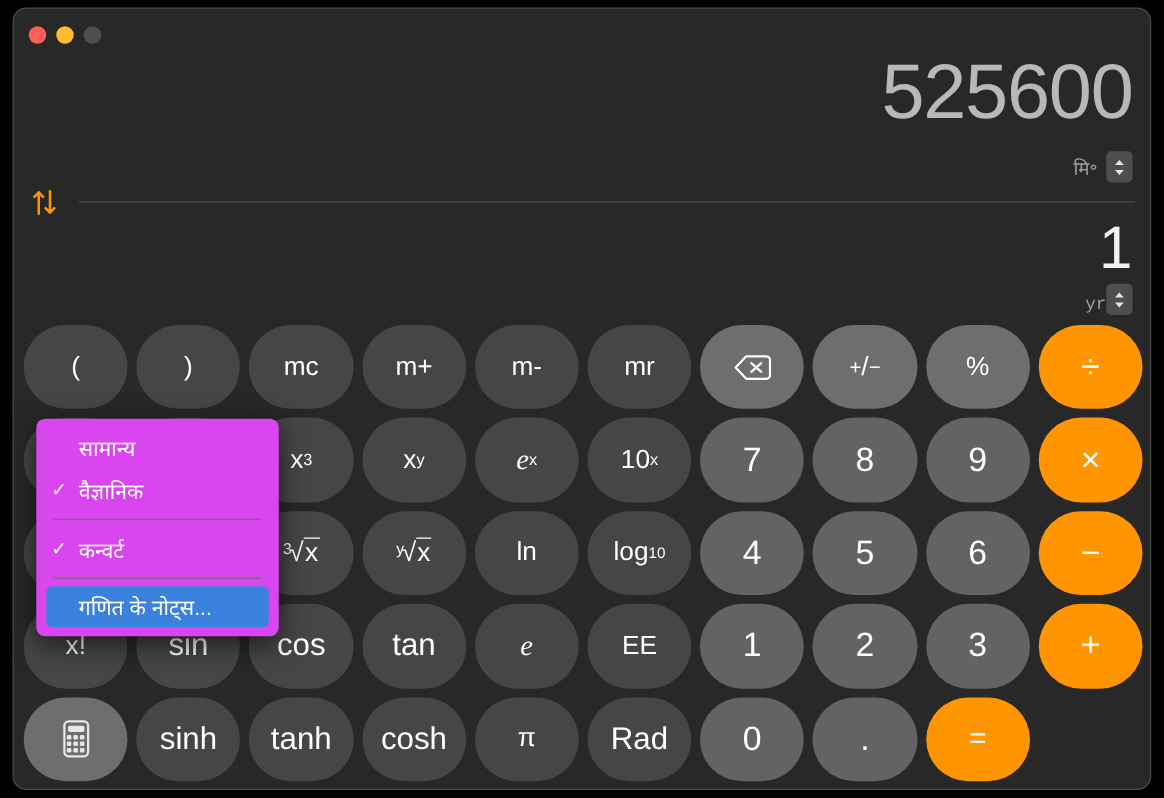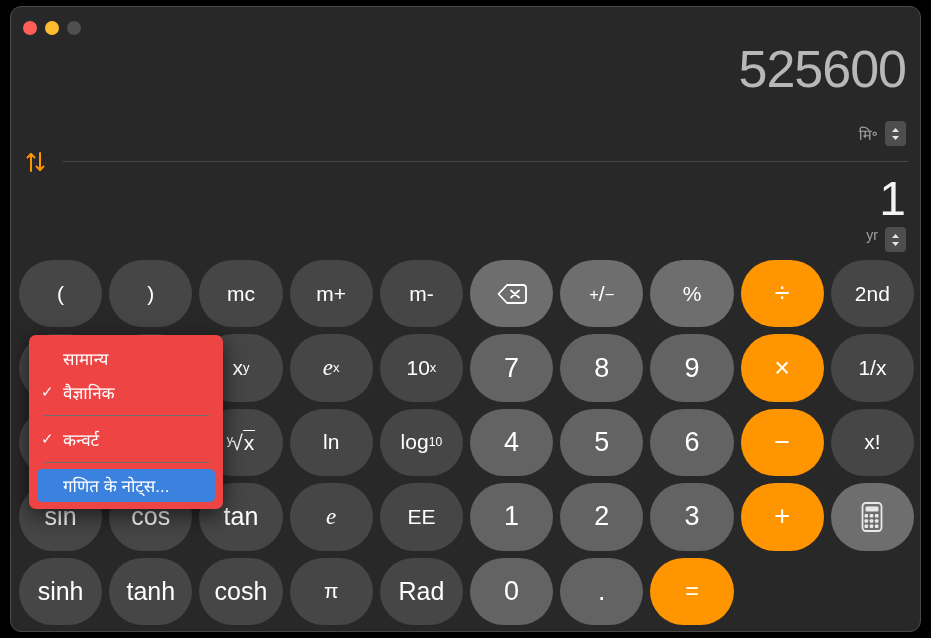--- a/index.html
+++ b/index.html
@@ -30,21 +30,21 @@
   .light.yellow { background: #febc2e; }
   .light.gray { background: #4f4f4f; }
 
   
   .display-top {
     position: absolute; left: 0; top: 36px;
     width: 100%; height: 110px;
   }
   .value-main {
     position: absolute; right: 14px; top: 0;
-    font-size: 52px; font-weight: 300;
+    font-size: 62px; font-weight: 300;
     color: #b8b8b8; letter-spacing: -1px;
     line-height: 1;
   }
   .unit-row-top {
     position: absolute; right: 14px; top: 78px;
     display: flex; align-items: center; gap: 7px;
   }
   .unit-label { color: #a0a0a0; font-size: 15px; }
   .unit-label.small { font-size: 14px; }
 
@@ -77,21 +77,21 @@
     position: absolute; left: 0; top: 168px;
     width: 100%; height: 78px;
   }
   .value-second {
     position: absolute; right: 14px; top: 0;
     font-size: 48px; font-weight: 300;
     color: #f2f2f2; line-height: 1;
   }
   .unit-row-bottom {
     position: absolute; right: 14px; top: 52px;
-    display: flex; align-items: flex-start; gap: 7px;
+    display: flex; align-items: flex-end; gap: 0; font-family: Liberation Mono, monospace;
   }
 
   
   .keypad {
     position: absolute; left: 8px; top: 253px;
     width: 895px; height: 365px;
     display: grid;
     grid-template-columns: repeat(10, 1fr);
     grid-template-rows: repeat(5, 1fr);
     gap: 7px;
@@ -116,21 +116,21 @@
   .key .ital { font-style: italic; font-family: "Liberation Serif", serif; font-size: 23px; }
   .key.fn.txt { font-size: 25px; }
   .rad-sym { display: inline-flex; align-items: baseline; }
   .rad-sym .idx { font-size: 0.6em; position: relative; top: -0.45em; margin-right: -2px; }
 
   
   .menu {
     position: absolute;
     left: 18px; top: 328px;
     width: 194px;
-    background: #ef4444;
+    background: #d946ef;
     border-radius: 7px;
     padding: 6px 0 7px 0;
     box-shadow: 0 6px 22px rgba(0,0,0,.62);
     z-index: 40;
   }
   .menu-item {
     position: relative;
     height: 34px;
     display: flex; align-items: center;
     padding-left: 34px;
@@ -207,20 +207,21 @@
       </div>
     </div>
   </div>
 
   <div class="keypad" id="keypad">
       <div class="key fn">(</div>
       <div class="key fn">)</div>
       <div class="key fn">mc</div>
       <div class="key fn">m+</div>
       <div class="key fn">m-</div>
+      <div class="key fn">mr</div>
       <div class="key util">
         <svg width="30" height="22" viewBox="0 0 30 22">
           <path d="M10 2 H26 A3 3 0 0 1 29 5 V17 A3 3 0 0 1 26 20 H10 L1.5 11 Z" fill="none" stroke="#fff" stroke-width="1.8" stroke-linejoin="round"></path>
           <path d="M14 7.5 L22 14.5 M22 7.5 L14 14.5" stroke="#fff" stroke-width="1.8" stroke-linecap="round"></path>
         </svg>
       </div>
       <div class="key util"><sup style="font-size:.78em">+</sup>/<sub style="font-size:.78em">−</sub></div>
       <div class="key util">%</div>
       <div class="key op">÷</div>
       <div class="key fn">2nd</div>

